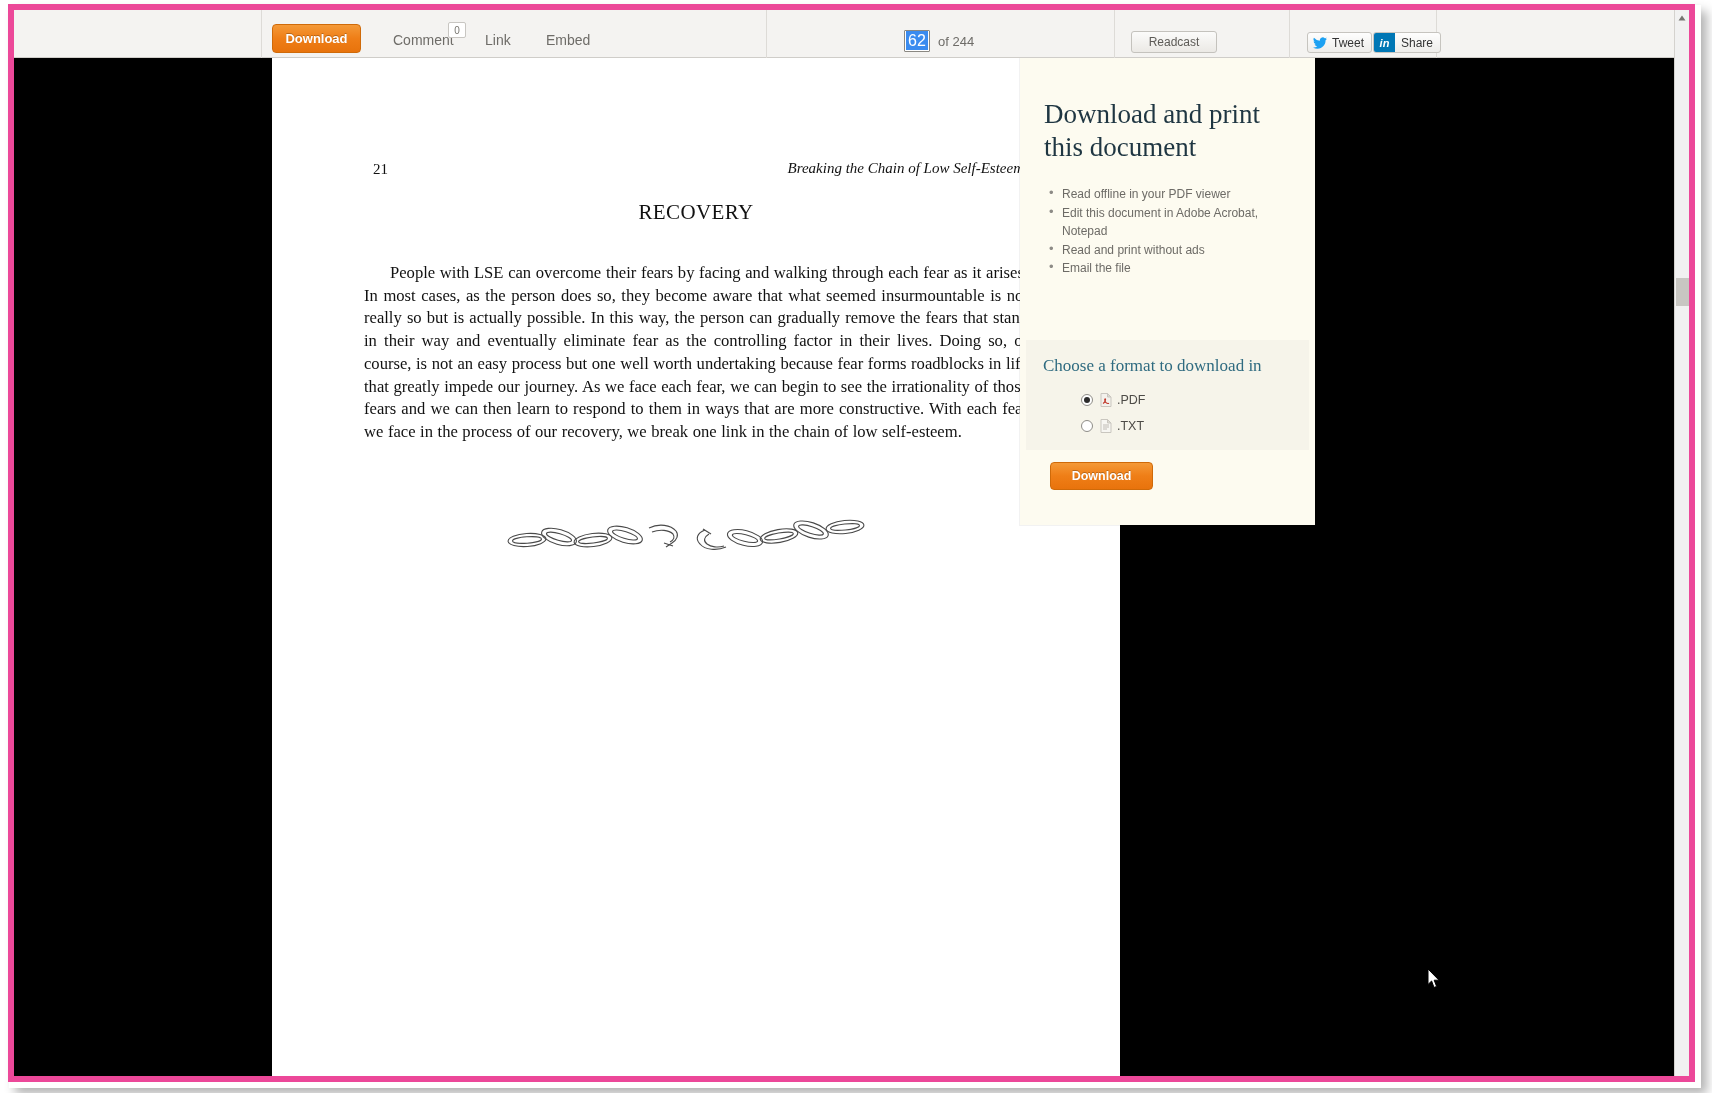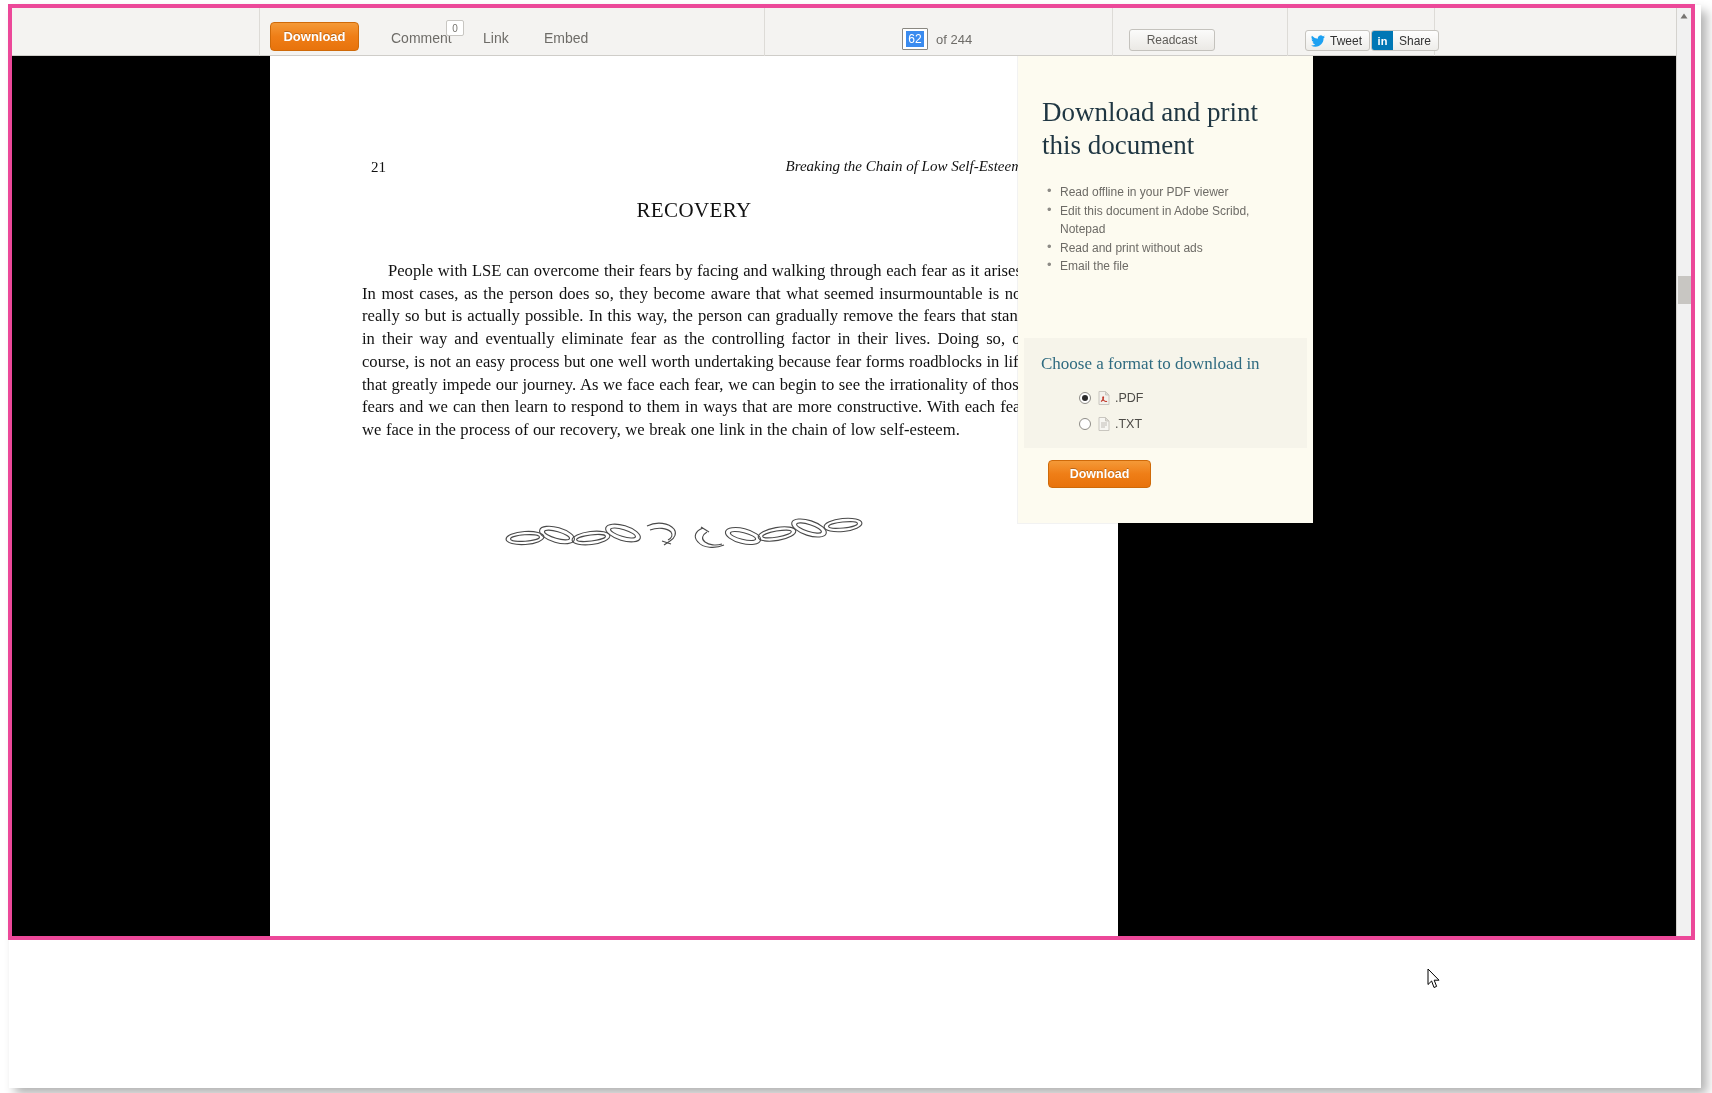--- a/index.html
+++ b/index.html
@@ -15,22 +15,22 @@
   
   #window {
     position: absolute;
     left: 0; top: 0;
     width: 1712px; height: 1093px;
     background: #ffffff;
   }
   #window-inner {
     position: absolute;
     left: 8px; top: 4px;
-    width: 1687px; height: 936px;
-    border: 4px solid #ec4899;
+    width: 1687px; height: 1078px;
+    border: 6px solid #ec4899;
     background: #000000;
     overflow: hidden;
   }
   #window-shadow {
     position: absolute;
     left: 9px; top: 5px;
     width: 1692px; height: 1083px;
     box-shadow: 6px 6px 10px rgba(0,0,0,0.30);
     pointer-events: none;
   }
@@ -98,21 +98,21 @@
   #page-box {
     position: absolute;
     left: 890px; top: 20px;
     display: flex;
     align-items: center;
   }
   #page-input {
     width: 26px; height: 22px;
     border: 1px solid #8a8882;
     background: #ffffff;
-    font-size: 12px;
+    font-size: 16px;
     text-align: center;
     color: #ffffff;
     line-height: 20px;
     border-radius: 1px;
   }
   #page-input span {
     background: #3a8bef;
     padding: 1px 2px;
   }
   #page-total {
@@ -159,20 +159,21 @@
     cursor: pointer;
     overflow: hidden;
   }
   .li-badge {
     width: 21px; height: 21px;
     background: #0077b5;
     color: #ffffff;
     font-size: 11px; font-weight: bold;
     display: flex; align-items: center; justify-content: center;
     margin-right: 6px;
+    font-style: italic;
   }
   .bird { margin-right: 5px; display:flex; }
 
   
   #viewer {
     position: absolute;
     left: 0; top: 48px;
     width: 1672px; height: 1029px;
     background: #000000;
     overflow: hidden;
@@ -437,21 +438,21 @@
             </svg>
           </div>
         </div>
       </div>
 
       <div id="dl-panel">
         <div id="dl-title">Download and print this document</div>
 
         <ul id="dl-list">
           <li>Read offline in your PDF viewer</li>
-          <li>Edit this document in Adobe Scribd, Notepad</li>
+          <li>Edit this document in Adobe Acrobat, Notepad</li>
           <li>Read and print without ads</li>
           <li>Email the file</li>
         </ul>
 
         <div id="format-box">
           <div id="format-title">Choose a format to download in</div>
 
           <label class="fmt-row" id="fmt-pdf">
             <span class="radio on"></span>
             <span class="fmt-icon">

